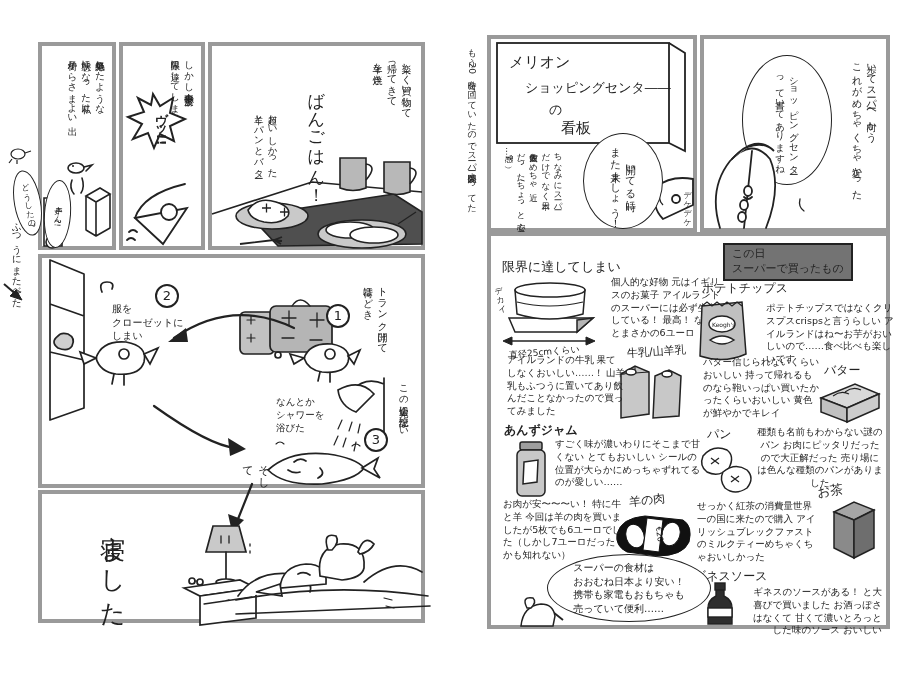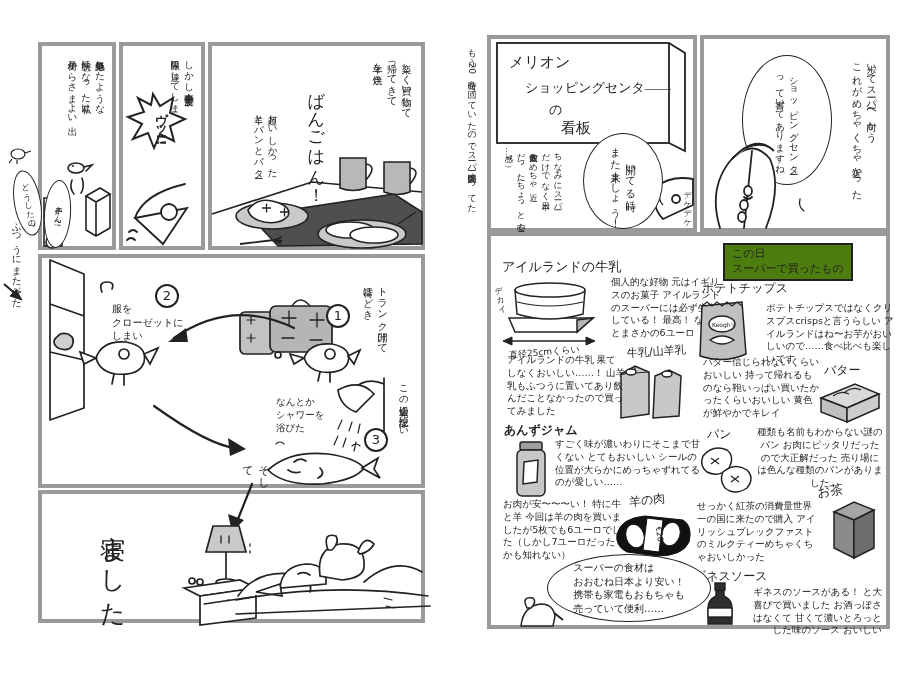--- a/index.html
+++ b/index.html
@@ -11,21 +11,21 @@
   .htext{white-space:pre-line;line-height:1.35;}
   .nowrap{white-space:nowrap;}
   .t8{font-size:8px;}.t85{font-size:8.5px;}.t9{font-size:9px;}.t95{font-size:9.5px;}
   .t10{font-size:10px;}.t105{font-size:10.5px;}.t11{font-size:11px;}.t12{font-size:12px;}
   .t13{font-size:13px;}.t15{font-size:15px;}.t17{font-size:17px;}.t25{font-size:25px;}
   .bubble{position:absolute;background:#fff;border:1.6px solid #222;border-radius:50%;
           display:flex;align-items:center;justify-content:center;box-sizing:border-box;text-align:center;}
   .numcircle{position:absolute;width:20px;height:20px;border:2px solid #222;border-radius:50%;
              text-align:center;line-height:20px;font-size:13px;background:#fff;}
   svg.line{position:absolute;overflow:visible;}
-  .headerbox{border:2px solid #222;background:#4d7c0f;padding:2px 7px;}
+  .headerbox{border:2px solid #222;background:#737373;padding:2px 7px;}
   .sfx{font-weight:bold;}
 </style>
 </head>
 <body>
 
 <div class="canvas">
 
   <div class="panel" style="left:38px;top:42px;width:78px;height:208px;">
     <div class="abs vtext t95" style="top:8px;right:5px;">半分気絶したような
 状態になった私は
@@ -189,21 +189,21 @@
         <path d="M322 88 Q352 62 380 78" fill="#fff"></path>
         <path d="M194 106 Q290 88 386 102 M194 120 L388 112"></path>
         <path d="M342 104 l8 2 m-6 6 l8 2" stroke-width="1.2"></path>
       </g>
     </svg>
     <div class="abs vtext t25" style="left:52px;top:22px;letter-spacing:4px;">寝ました</div>
   </div>
 
   <div class="abs vtext t9 nowrap" style="left:465px;top:42px;">もう20時を回っていたのでスーパー以外閉まってた</div>
 
-  <div class="panel" style="left:487px;top:35px;width:210px;height:197px;font-family:Liberation Serif, serif;">
+  <div class="panel" style="left:487px;top:35px;width:210px;height:197px;">
     <svg class="line" style="left:0;top:0;" width="202" height="189">
       <g fill="none" stroke="#222" stroke-width="1.8">
         <rect x="6" y="4" width="172" height="100" fill="#fff"></rect>
         <path d="M178 4 L194 14 L194 112 L178 104"></path>
         <path d="M165 148 Q160 168 172 180 L202 166 L202 140 Q180 136 165 148 Z" fill="#fff"></path>
         <circle cx="185" cy="160" r="4" fill="#fff"></circle>
         <path d="M170 152 q-4 8 2 14" stroke-width="1.3"></path>
       </g>
     </svg>
     <div class="abs t15" style="left:18px;top:14px;">メリオン</div>
@@ -242,21 +242,21 @@
       </g>
     </svg>
   </div>
   <div class="abs vtext t8 nowrap" style="left:681px;top:186px;">デケデケ</div>
 
   <div class="panel" style="left:487px;top:232px;width:403px;height:397px;">
 
     <div class="abs headerbox htext t11" style="left:232px;top:7px;">この日
 スーパーで買ったもの</div>
 
-    <div class="abs t13" style="left:11px;top:22px;">アイルランドの牛乳</div>
+    <div class="abs t13" style="left:11px;top:22px;">限界に達してしまい</div>
     <div class="abs vtext t8" style="left:2px;top:46px;transform:rotate(-12deg);">デカイ</div>
     <svg class="line" style="left:10px;top:40px;" width="100" height="62">
       <g fill="none" stroke="#222" stroke-width="1.5">
         <path d="M8 42 L92 42 L76 56 L14 56 Z" fill="#fff"></path>
         <path d="M76 44 L92 42 L76 56 Z" fill="#b5b5b5"></path>
         <path d="M14 14 Q48 4 84 14 L82 38 Q48 48 16 38 Z" fill="#fff"></path>
         <ellipse cx="49" cy="14" rx="35" ry="7" fill="#fff"></ellipse>
         <path d="M16 26 Q48 34 82 26" stroke-width="1.1"></path>
       </g>
     </svg>

